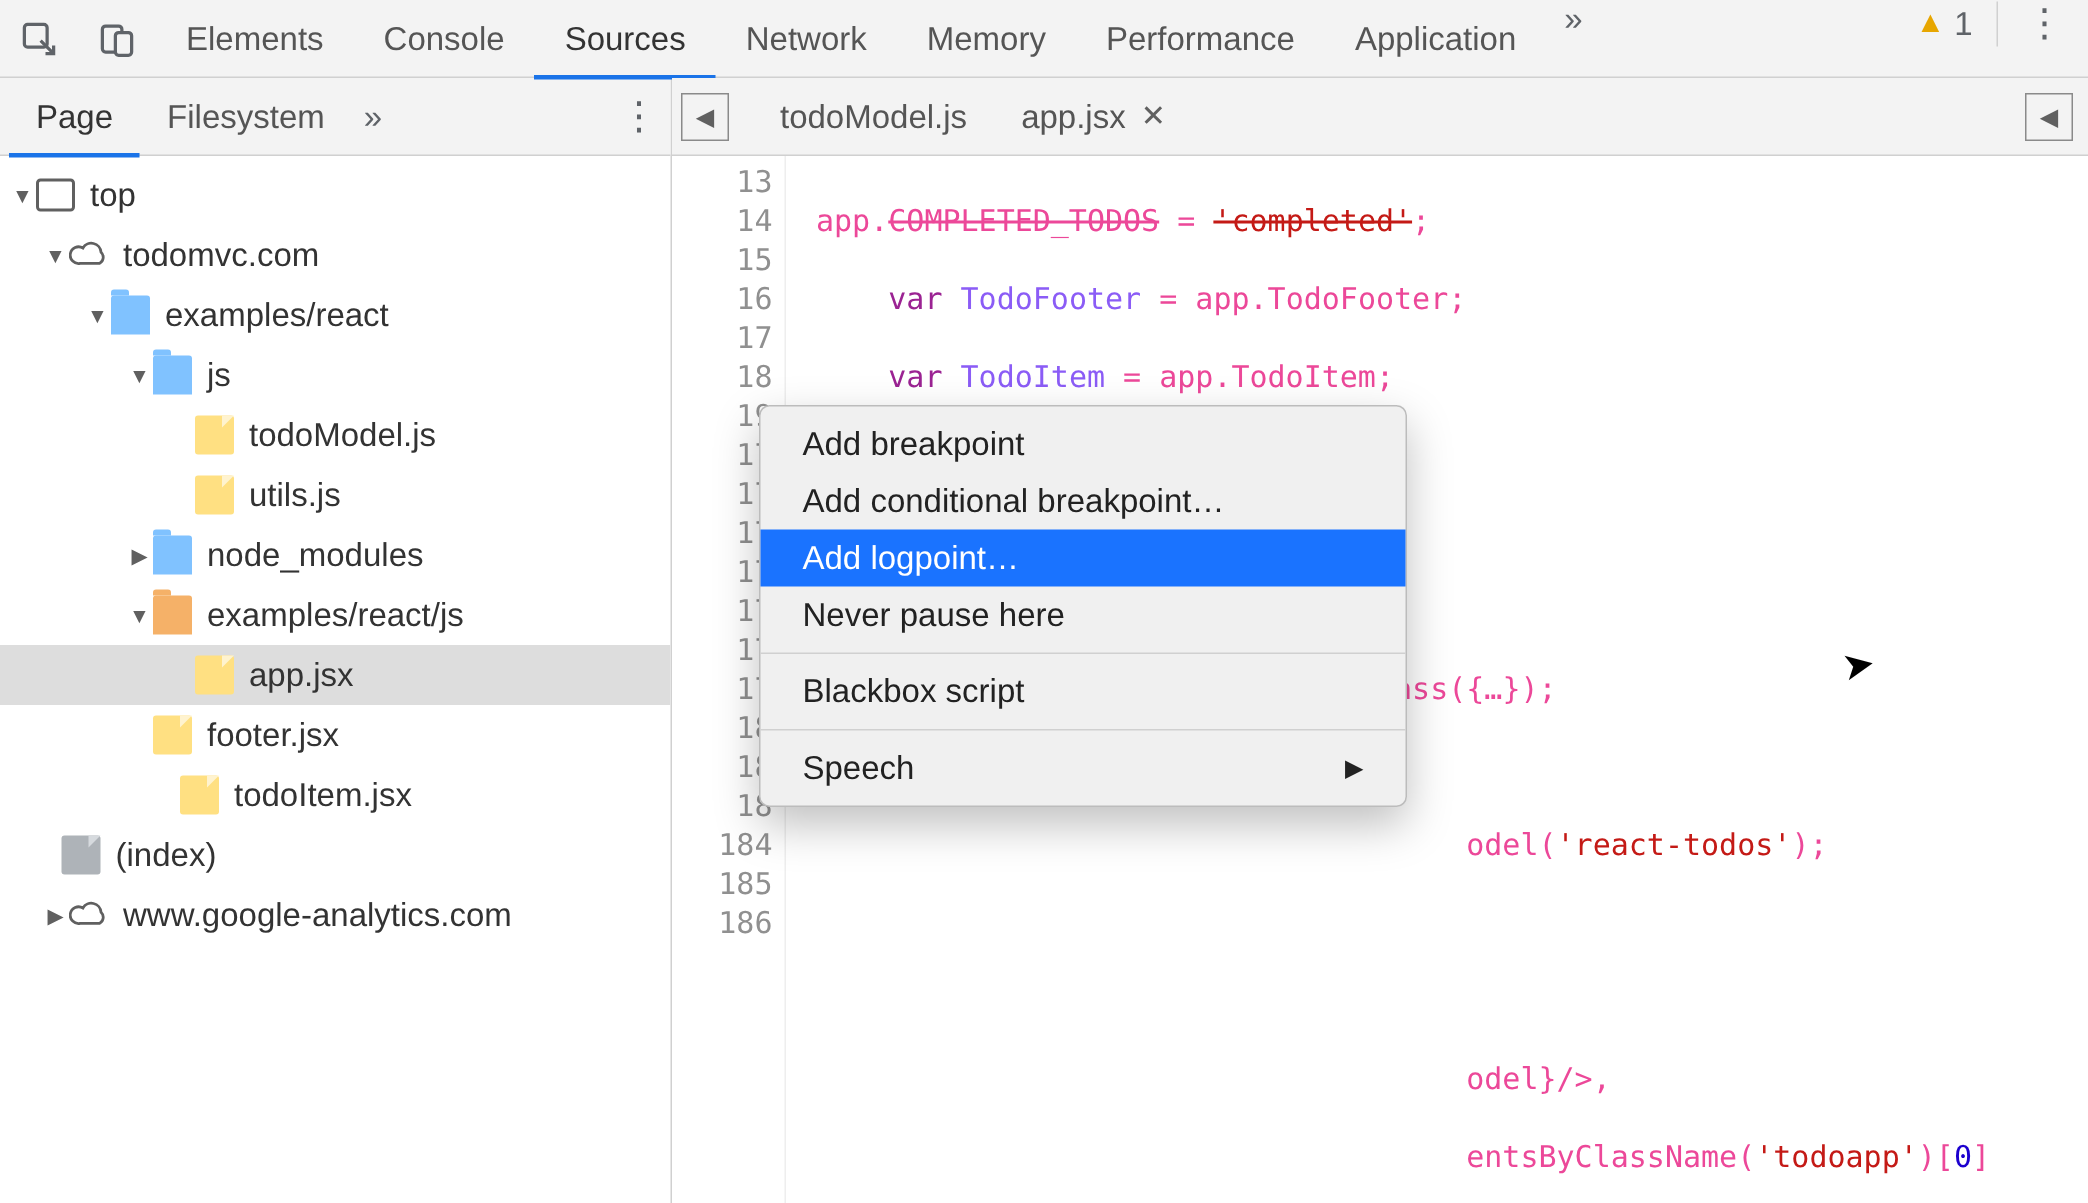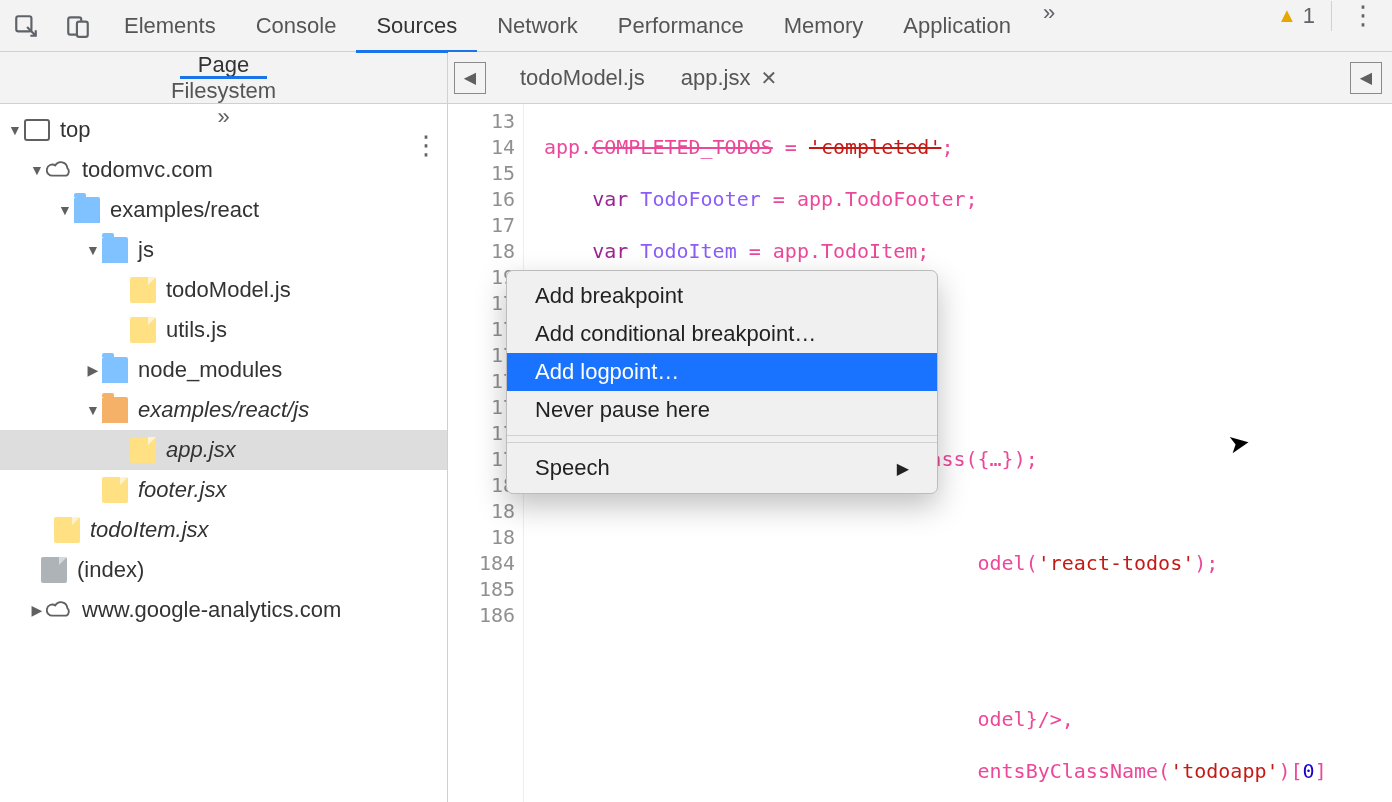--- a/index.html
+++ b/index.html
@@ -77,21 +77,20 @@
     display: flex;
     flex-direction: column;
   }
   .sidebar-tabs {
     display: flex;
     align-items: center;
     height: 52px;
     border-bottom: 1px solid #d0d0d0;
     background: #f3f3f3;
     padding: 0 6px;
-    flex-direction: column;
   }
   .sidebar-tab {
     padding: 0 18px;
     font-size: 22px;
     color: #555;
     height: 52px;
     display:flex; align-items:center;
     cursor:pointer;
     position:relative;
   }
@@ -124,21 +123,21 @@
   }
   .folder-blue { background:#80c2ff; border-radius:2px 2px 0 0; position:relative;}
   .folder-blue::before{content:"";position:absolute;top:-4px;left:0;width:12px;height:4px;background:#80c2ff;border-radius:2px 2px 0 0;}
   .folder-orange { background:#f5b168; border-radius:2px 2px 0 0; position:relative;}
   .folder-orange::before{content:"";position:absolute;top:-4px;left:0;width:12px;height:4px;background:#f5b168;border-radius:2px 2px 0 0;}
   .file-yellow { background:#ffe082; border-radius:2px; position:relative;}
   .file-yellow::after{content:"";position:absolute;right:0;top:0;border-left:8px solid #fff3cf;border-bottom:8px solid transparent;}
   .doc-grey { background:#aeb3b8; border-radius:2px; position:relative;}
   .doc-grey::after{content:"";position:absolute;right:0;top:0;border-left:8px solid #d6dade;border-bottom:8px solid transparent;}
   .window-icon { width:26px;height:22px;border:2px solid #606060;border-radius:3px;margin-right:10px;}
-  .italic { font-style: italic; }
+  .italic { }
 
   
   .editor-pane { flex:1; display:flex; flex-direction:column; position:relative;}
   .editor-tabs {
     display:flex; align-items:center;
     height:52px;
     border-bottom:1px solid #d0d0d0;
     background:#f3f3f3;
     padding:0 6px;
   }
@@ -236,22 +235,22 @@
   <div class="tool-icon">
     <svg width="26" height="26" viewBox="0 0 24 24" fill="none" stroke="#5f6368" stroke-width="2">
       <rect x="3" y="4" width="12" height="16" rx="2"></rect>
       <rect x="11" y="8" width="10" height="14" rx="2" fill="#f3f3f3"></rect>
     </svg>
   </div>
   <div class="tab">Elements</div>
   <div class="tab">Console</div>
   <div class="tab active">Sources</div>
   <div class="tab">Network</div>
+  <div class="tab">Memory</div>
   <div class="tab">Performance</div>
-  <div class="tab">Memory</div>
   <div class="tab">Application</div>
   <div class="overflow-arrows">»</div>
   <div class="toolbar-right">
     <div class="warn-badge">
       <span class="warn-triangle">▲</span>
       <span>1</span>
     </div>
     <div class="vert-sep"></div>
     <div class="kebab">⋮</div>
   </div>
@@ -311,21 +310,21 @@
         <span class="italic">examples/react/js</span>
       </div>
       <div class="tree-row selected" style="padding-left:130px">
         <span class="file-icon file-yellow"></span>
         <span class="italic">app.jsx</span>
       </div>
       <div class="tree-row" style="padding-left:102px">
         <span class="file-icon file-yellow"></span>
         <span class="italic">footer.jsx</span>
       </div>
-      <div class="tree-row" style="padding-left:54px">
+      <div class="tree-row" style="padding-left:120px">
         <span class="file-icon file-yellow"></span>
         <span class="italic">todoItem.jsx</span>
       </div>
       <div class="tree-row" style="padding-left:41px">
         <span class="file-icon doc-grey"></span>
         <span>(index)</span>
       </div>
       <div class="tree-row" style="padding-left:28px">
         <span class="tw">▶</span>
         <span class="cloud-icon">
@@ -409,18 +408,21 @@
   <div class="ctx-item">
       <span>Add conditional breakpoint…</span>
     </div>
   <div class="ctx-item hl">
       <span>Add logpoint…</span>
     </div>
   <div class="ctx-item">
       <span>Never pause here</span>
     </div>
   <div class="ctx-sep"></div>
+  <div class="ctx-item">
+      <span>Blackbox script</span>
+    </div>
   <div class="ctx-sep"></div>
   <div class="ctx-item">
     <span>Speech</span>
     <span class="ctx-arrow">▶</span>
   </div>
 </div>
 
 </body></html>

